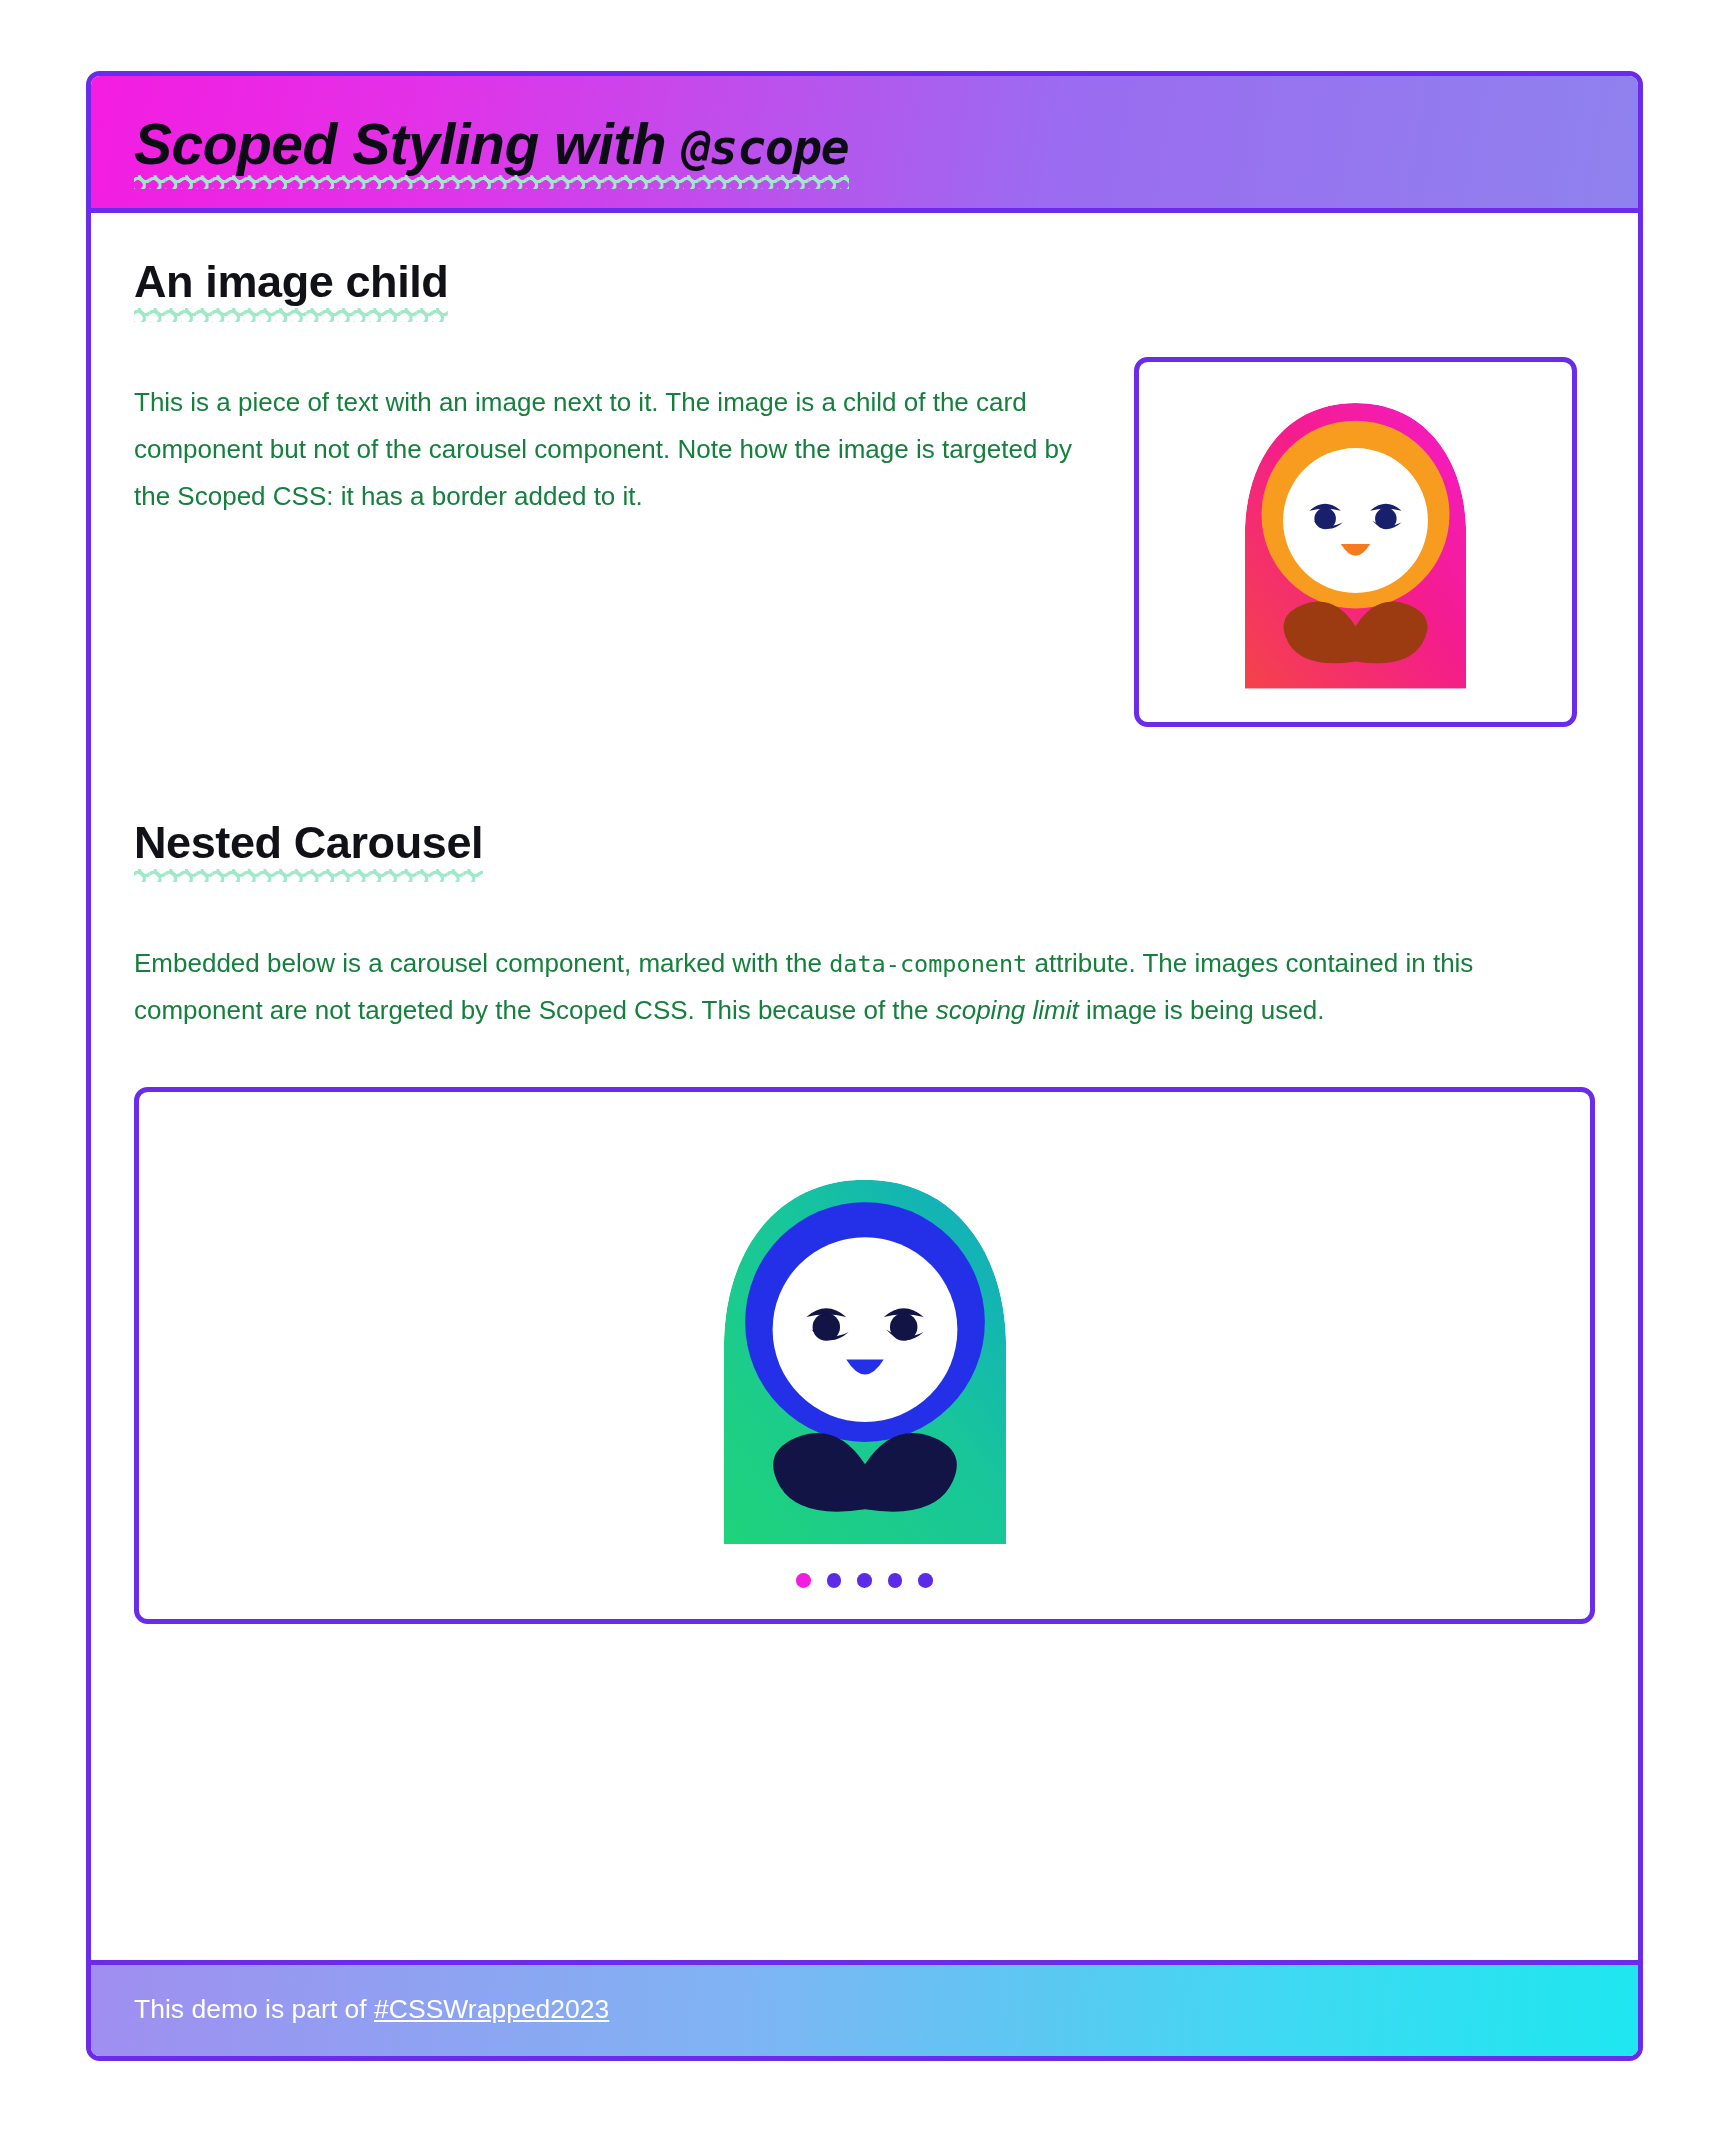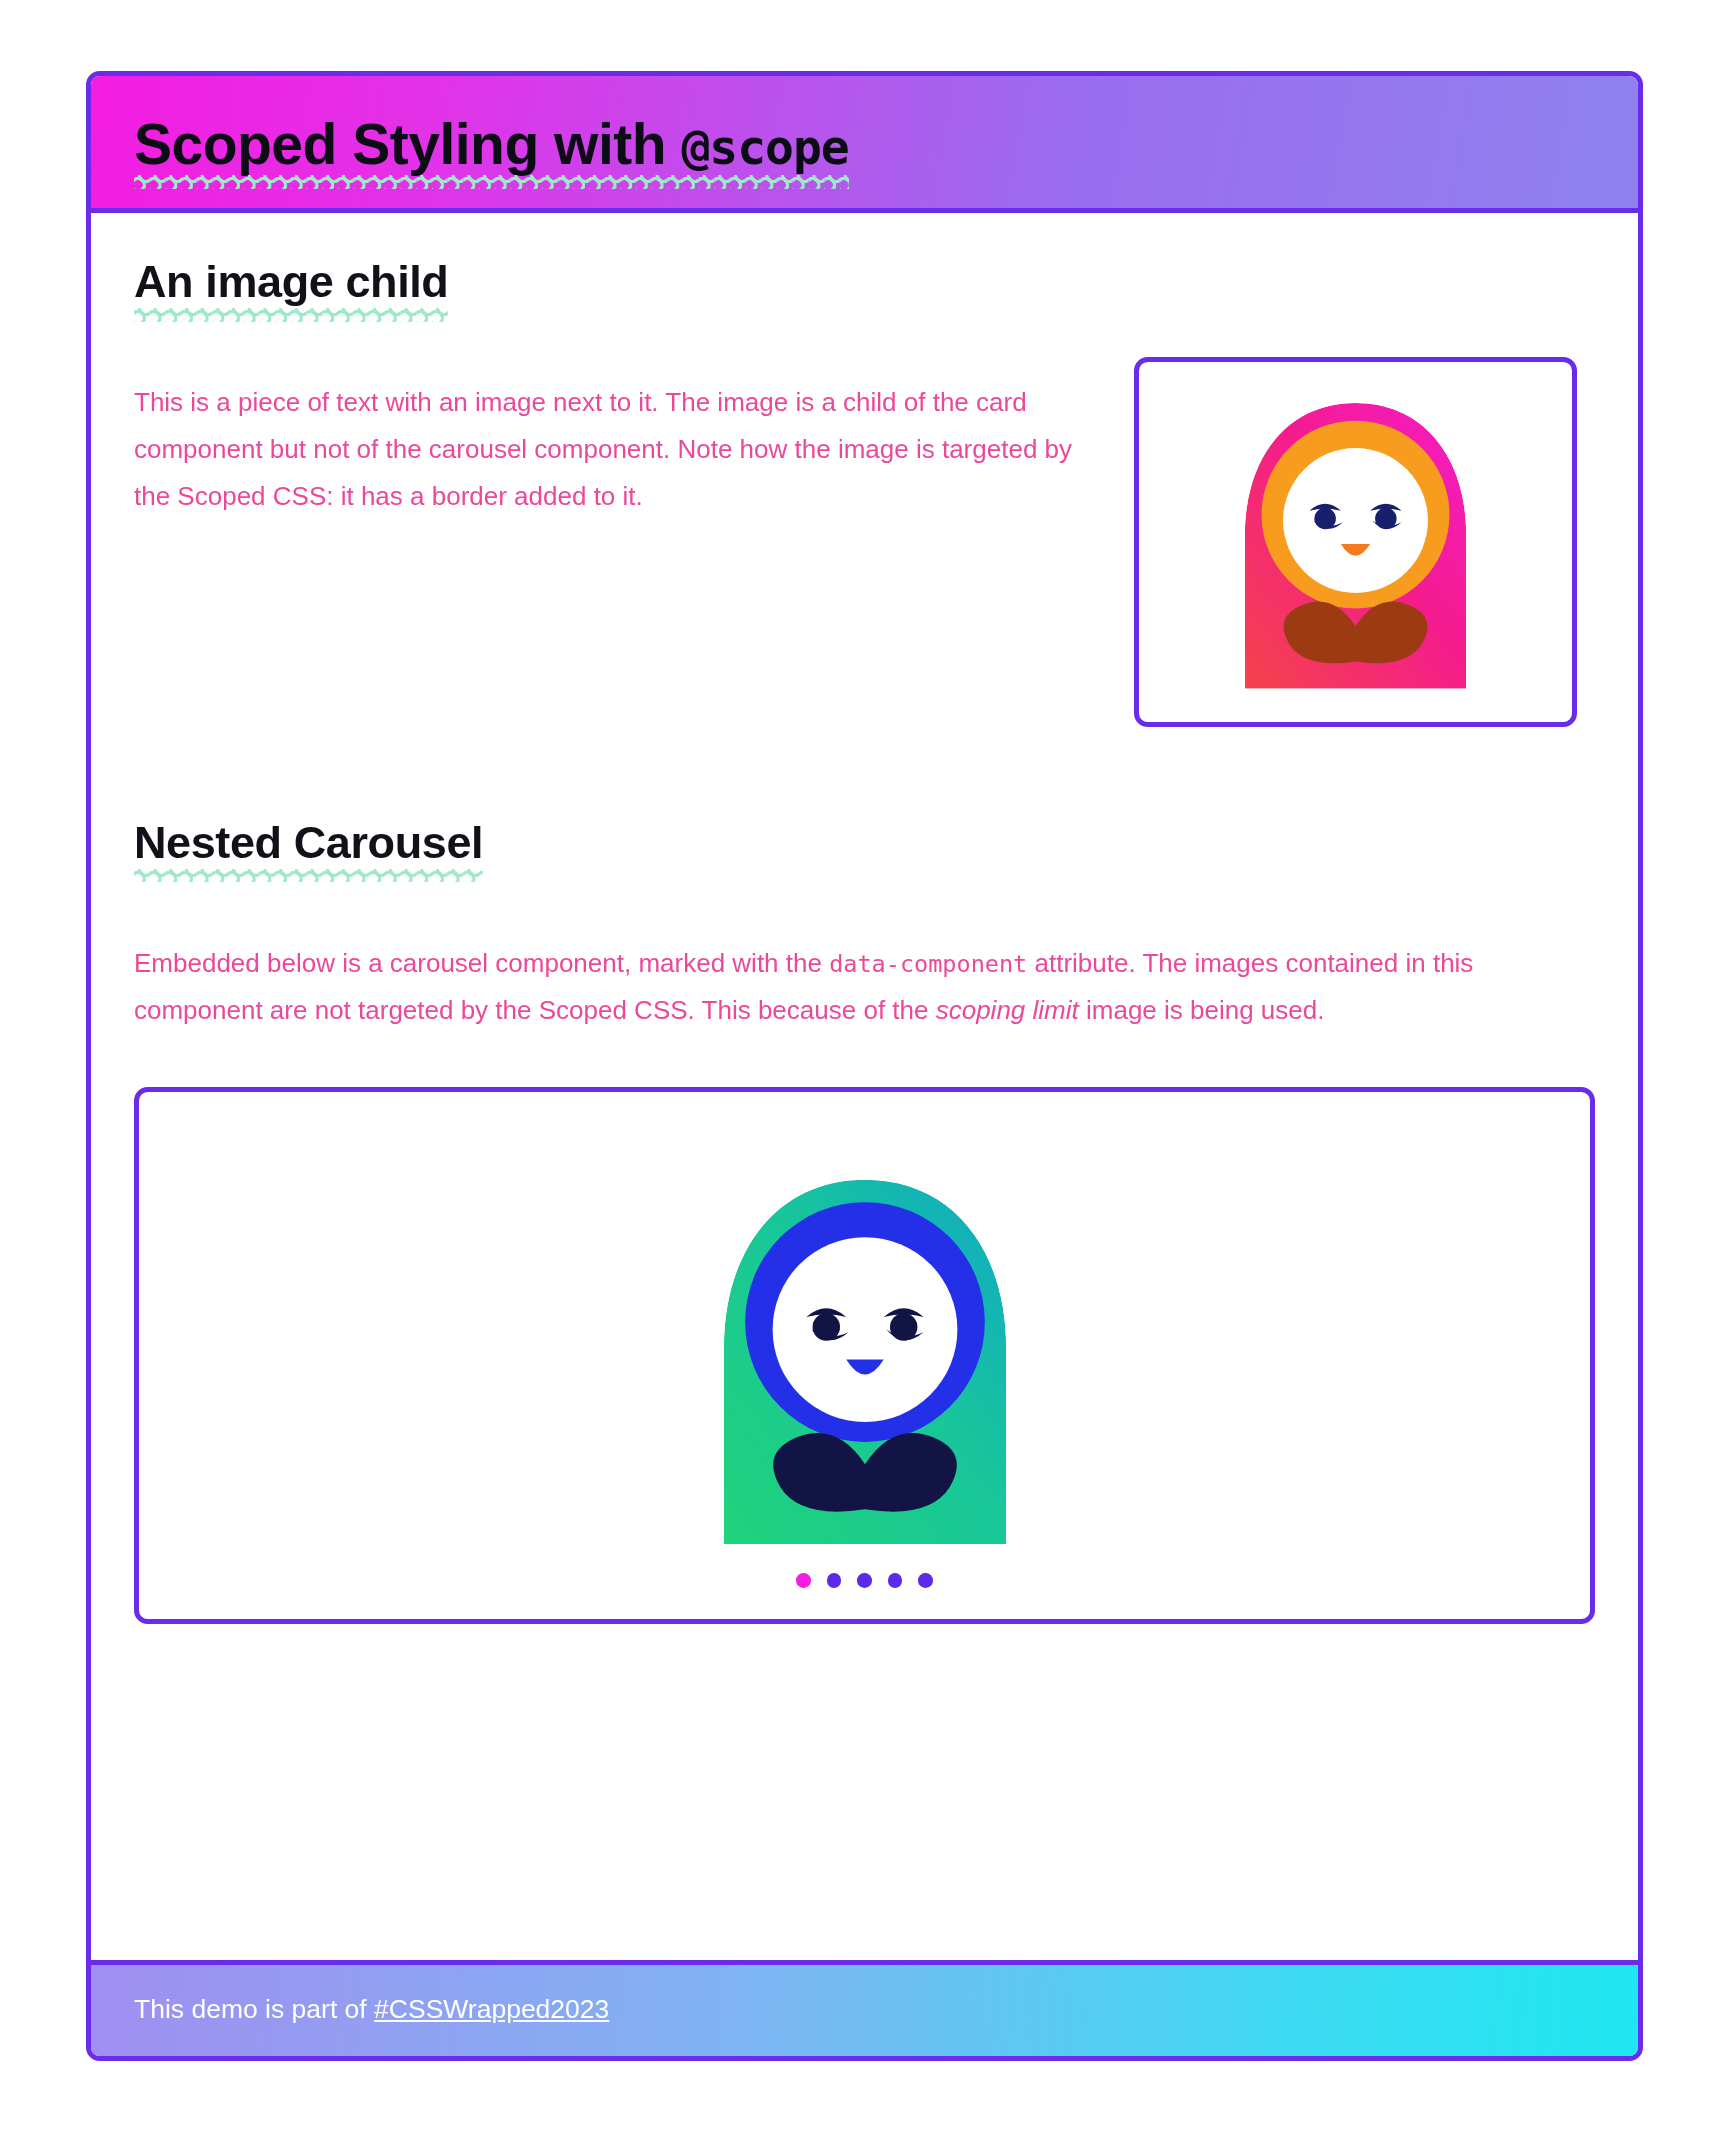--- a/index.html
+++ b/index.html
@@ -32,20 +32,21 @@
     display: flex;
     flex-direction: column;
   }
 
   
   .card-header {
     box-sizing: border-box;
     background: linear-gradient(100deg, #f41ce0 0%, #e232e8 22%, #9b6bf0 62%, #8f82ee 100%);
     border-bottom: 5.9px solid #6b2bea;
     padding: 39px 43px 33px 43px;
+    font-style: italic;
   }
   .card-title {
     margin: 0;
     font-size: 57px;
     line-height: 1.05;
     font-weight: 700;
     color: #0c0c14;
     letter-spacing: -0.5px;
     display: inline-block;
     position: relative;
@@ -99,21 +100,21 @@
   }
 
   .text-row {
     display: flex;
     align-items: flex-start;
     gap: 39px;
   }
   .paragraph {
     font-size: 26px;
     line-height: 1.82;
-    color: #ec4899;
+    color: #15803d;
     max-width: 961px;
   }
   .paragraph .code {
     font-family: "DejaVu Sans Mono", monospace;
     font-size: 23.5px;
   }
   .paragraph .ital {
     font-style: italic;
     margin-top: 12px;
   }

